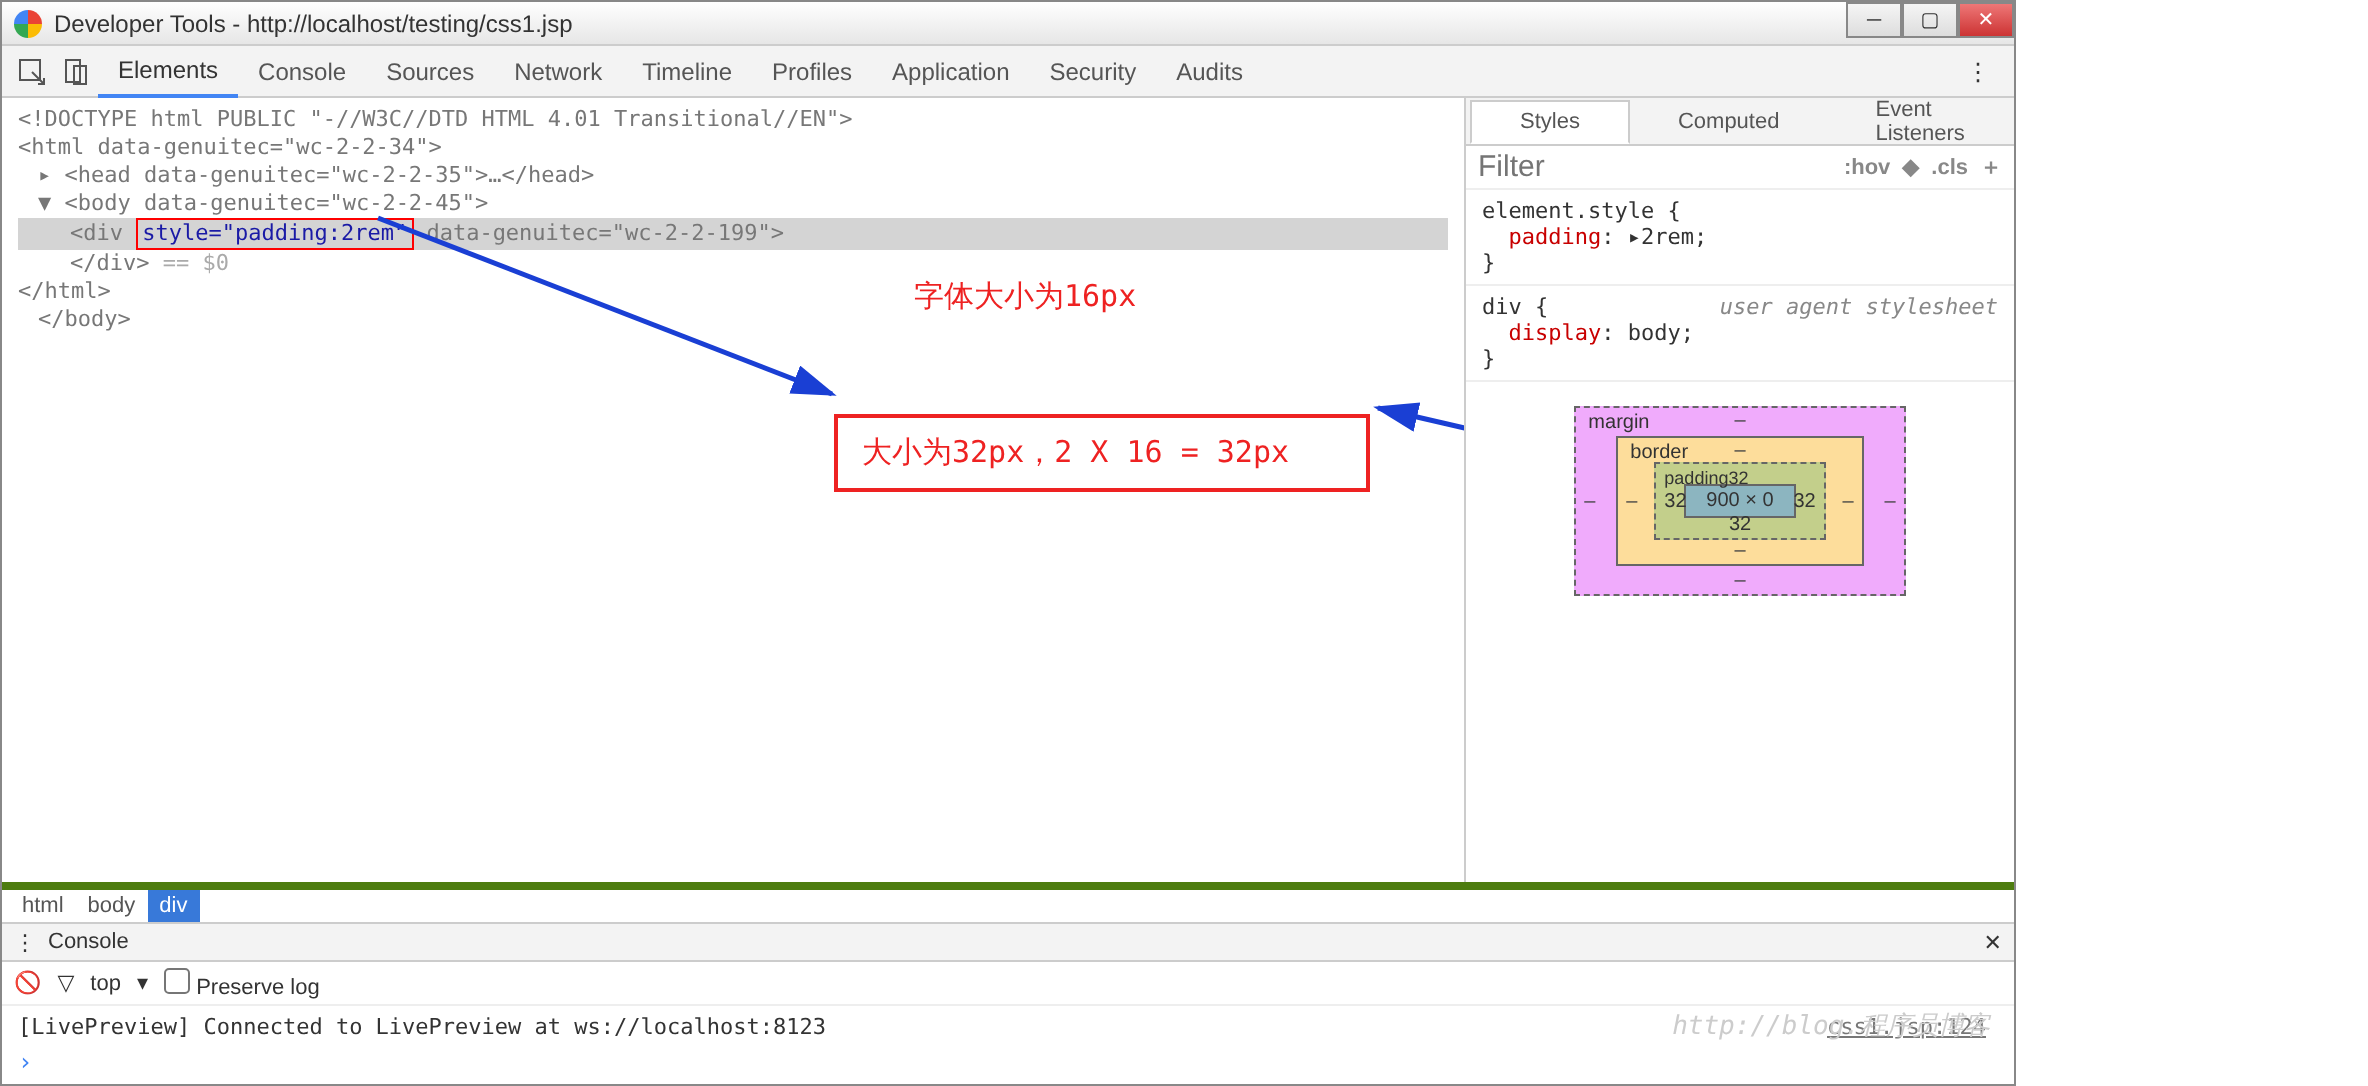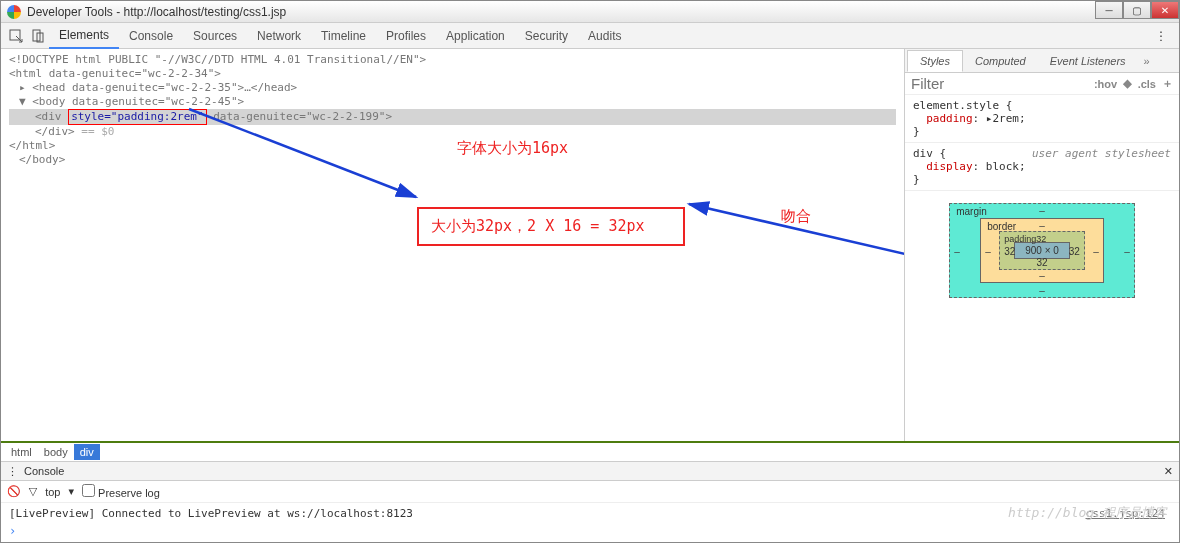--- a/index.html
+++ b/index.html
@@ -1,17 +1,17 @@
 <!DOCTYPE html>
 <html><head>
 <meta charset="utf-8">
 <style>
 * { margin: 0; padding: 0; box-sizing: border-box; }
 body { font-family: "Segoe UI", Tahoma, sans-serif; font-size: 12px; color: #333; background: #fff; overflow: hidden; }
-.window { width: 1180px; height: 543px; display: flex; flex-direction: column; border: 1px solid #888; }
+.window { width: 1008px; height: 543px; display: flex; flex-direction: column; border: 1px solid #888; }
 
 
 .titlebar { height: 22px; background: linear-gradient(#fff, #e6e6e6); display: flex; align-items: center; padding: 0 6px; border-bottom: 1px solid #ccc; position: relative; }
 .titlebar-icon { width: 14px; height: 14px; border-radius: 50%; background: conic-gradient(#ea4335 0 90deg,#fbbc05 90deg 180deg,#34a853 180deg 270deg,#4285f4 270deg 360deg); margin-right: 6px; }
 .titlebar-title { font-size: 12px; }
 .win-btns { position: absolute; right: 0; top: 0; display: flex; }
 .win-btn { width: 28px; height: 18px; border: 1px solid #888; background: linear-gradient(#f5f5f5,#ddd); display: flex; align-items: center; justify-content: center; font-size: 10px; }
 .win-btn.close { background: linear-gradient(#e77,#c33); color: #fff; }
 
 
@@ -30,50 +30,50 @@
 .highlight-box { border: 1.5px solid red; padding: 0 2px; display: inline-block; }
 .pad-hl { color: #1a1aa6; }
 
 
 .note-red { position: absolute; color: #e22; font-size: 15px; }
 .red-box { position: absolute; border: 2px solid #e22; color: #e22; font-size: 15px; padding: 8px 12px; background: transparent; margin-top: 28px; }
 
 
 .right-panel { width: 275px; border-left: 1px solid #ccc; display: flex; flex-direction: column; font-size: 11px; }
 .side-tabs { height: 24px; display: flex; align-items: center; border-bottom: 1px solid #ccc; background: #f3f3f3; padding: 0 2px; }
-.side-tab { padding: 4px 12px; color: #555; font-style: italic; }
+.side-tab { padding: 4px 24px; color: #555; }
 .side-tab.active { background: #fff; border: 1px solid #ccc; border-bottom: 1px solid #fff; }
 .more { color: #777; padding: 0 6px; }
 .filter-row { height: 22px; display: flex; align-items: center; border-bottom: 1px solid #eee; padding: 0 6px; font-size: 11px; color: #888; }
 .filter-row input { border: none; outline: none; font-size: 15px; width: 60px; color: #888; }
 .filter-ctrls { margin-left: auto; display: flex; align-items: center; gap: 6px; font-weight: bold; }
 .style-rule { border-bottom: 1px solid #eee; padding: 4px 8px; font-family: Consolas, monospace; font-size: 11px; }
 .selector { color: #333; }
 .prop { color: #c80000; }
 .prop-val { color: #333; }
 .ua-sheet { color: #888; float: right; font-style: italic; }
 
 
 .boxmodel-wrap { padding: 12px; display: flex; justify-content: center; }
-.bm-margin { background: #5eead4; border: 1px dashed #666; padding: 14px 30px; position: relative; font-size: 10px; text-align: center; }
+.bm-margin { background: #f0abfc; border: 1px dashed #666; padding: 14px 20px; position: relative; font-size: 10px; text-align: center; }
 .bm-margin .lbl { position: absolute; top: 2px; left: 6px; }
 .bm-border { background: #fddd9b; border: 1px solid #666; padding: 12px 18px; position: relative; }
 .bm-border .lbl { position: absolute; top: 2px; left: 6px; }
 .bm-padding { background: #c3cf8b; border: 1px dashed #666; padding: 10px 14px; position: relative; }
 .bm-padding .lbl { position: absolute; top: 2px; left: 4px; font-size: 9px; }
 .bm-content { background: #8cb5c0; border: 1px solid #666; padding: 2px 10px; font-size: 10px; }
 .bm-num { position: absolute; font-size: 10px; }
 .bm-num.top { top: 1px; left: 50%; transform: translateX(-50%); }
 .bm-num.bot { bottom: 1px; left: 50%; transform: translateX(-50%); }
 .bm-num.l { left: 4px; top: 50%; transform: translateY(-50%); }
 .bm-num.r { right: 4px; top: 50%; transform: translateY(-50%); }
 .dash { color: #444; }
 
 
-.breadcrumb { height: 20px; border-top: 2px solid #4d7c0f; display: flex; align-items: center; font-size: 11px; padding: 0 4px; }
+.breadcrumb { height: 20px; border-top: 4px solid #4d7c0f; display: flex; font-size: 11px; padding: 0 4px; }
 .crumb { padding: 2px 6px; color: #555; }
 .crumb.active { background: #3879d9; color: #fff; }
 
 
 .console-hdr { height: 20px; border-top: 1px solid #ccc; border-bottom: 1px solid #ccc; display: flex; align-items: center; font-size: 11px; padding: 0 6px; background: #f3f3f3; }
 .console-hdr .x { margin-left: auto; }
 .dot-menu { margin-right: 6px; cursor: pointer; }
 .console-toolbar { height: 22px; display: flex; align-items: center; gap: 8px; padding: 0 6px; border-bottom: 1px solid #eee; font-size: 11px; }
 .console-body { flex: 0 0 auto; padding: 4px 8px; font-family: Consolas, monospace; font-size: 11px; position: relative; }
 .console-line { color: #333; }
@@ -168,21 +168,21 @@
         </div>
       </div>
       <div class="style-rule">
         <div><span class="selector">element.style {</span></div>
         <div>&nbsp;&nbsp;<span class="prop">padding</span>: <span class="prop-val">▸2rem;</span></div>
         <div>}</div>
       </div>
       <div class="style-rule">
         <span class="ua-sheet">user agent stylesheet</span>
         <div><span class="selector">div {</span></div>
-        <div>&nbsp;&nbsp;<span class="prop">display</span>: <span class="prop-val">block;</span></div>
+        <div>&nbsp;&nbsp;<span class="prop">display</span>: <span class="prop-val">body;</span></div>
         <div>}</div>
       </div>
       <div class="boxmodel-wrap">
         <div class="bm-margin">
           <span class="lbl">margin</span>
           <span class="bm-num top dash">–</span>
             <span class="bm-num bot dash">–</span>
             <span class="bm-num l dash">–</span>
             <span class="bm-num r dash">–</span>
           <div class="bm-border">

